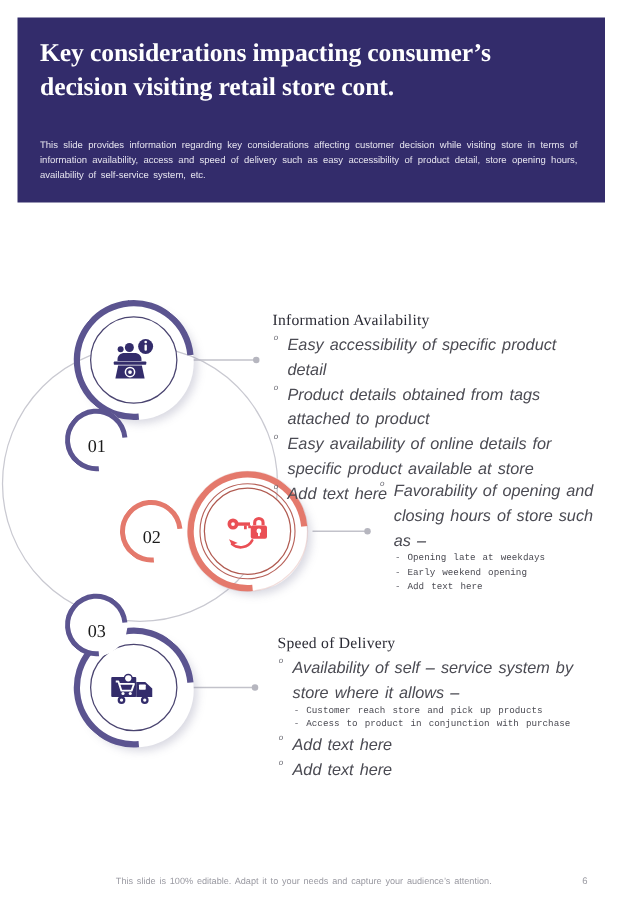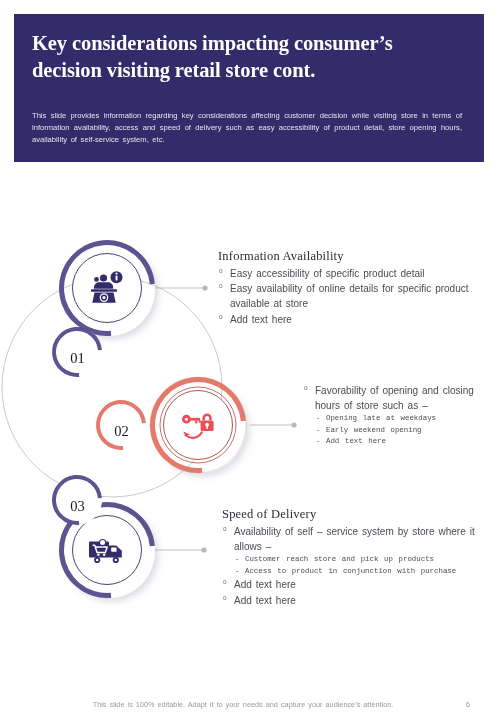--- a/index.html
+++ b/index.html
@@ -105,25 +105,26 @@
     font-family: "Liberation Serif", serif;
     font-size: 12.5px;
     font-weight: 400;
     color: #2b2b35;
     margin-bottom: 2px;
     letter-spacing: 0.2px;
   }
   ul.lvl1 { list-style: none; }
   ul.lvl1 > li {
     position: relative;
-    font-size: 10px;
+    font-size: 13px;
     line-height: 1.52;
     color: #4b4b53;
     padding-left: 12px;
     word-spacing: 1.2px;
+    font-style: italic;
   }
   ul.lvl1 > li::before {
     content: "o";
     position: absolute;
     left: 1px; top: 0;
     font-size: 6.4px;
     color: #6a6a72;
   }
   ul.lvl2 { list-style: none; margin-left: 11px; }
   ul.lvl2 > li {
@@ -258,20 +259,21 @@
       <div class="badge-label">02</div>
     </div>
     <div class="badge" style="left:52px; top:300px;">
       <div class="badge-label">03</div>
     </div>
 
     <div class="block" style="left:218px; top:74px; width:262px;">
       <h3>Information Availability</h3>
       <ul class="lvl1">
         <li>Easy accessibility of specific product detail</li>
+        <li>Product details obtained from tags attached to product</li>
         <li>Easy availability of online details for specific product available at store</li>
         <li>Add text here</li>
       </ul>
     </div>
 
     <div class="block" style="left:303px; top:208px; width:180px;">
       <ul class="lvl1">
         <li>Favorability of opening and closing hours of store such as –</li>
       </ul>
       <ul class="lvl2">

